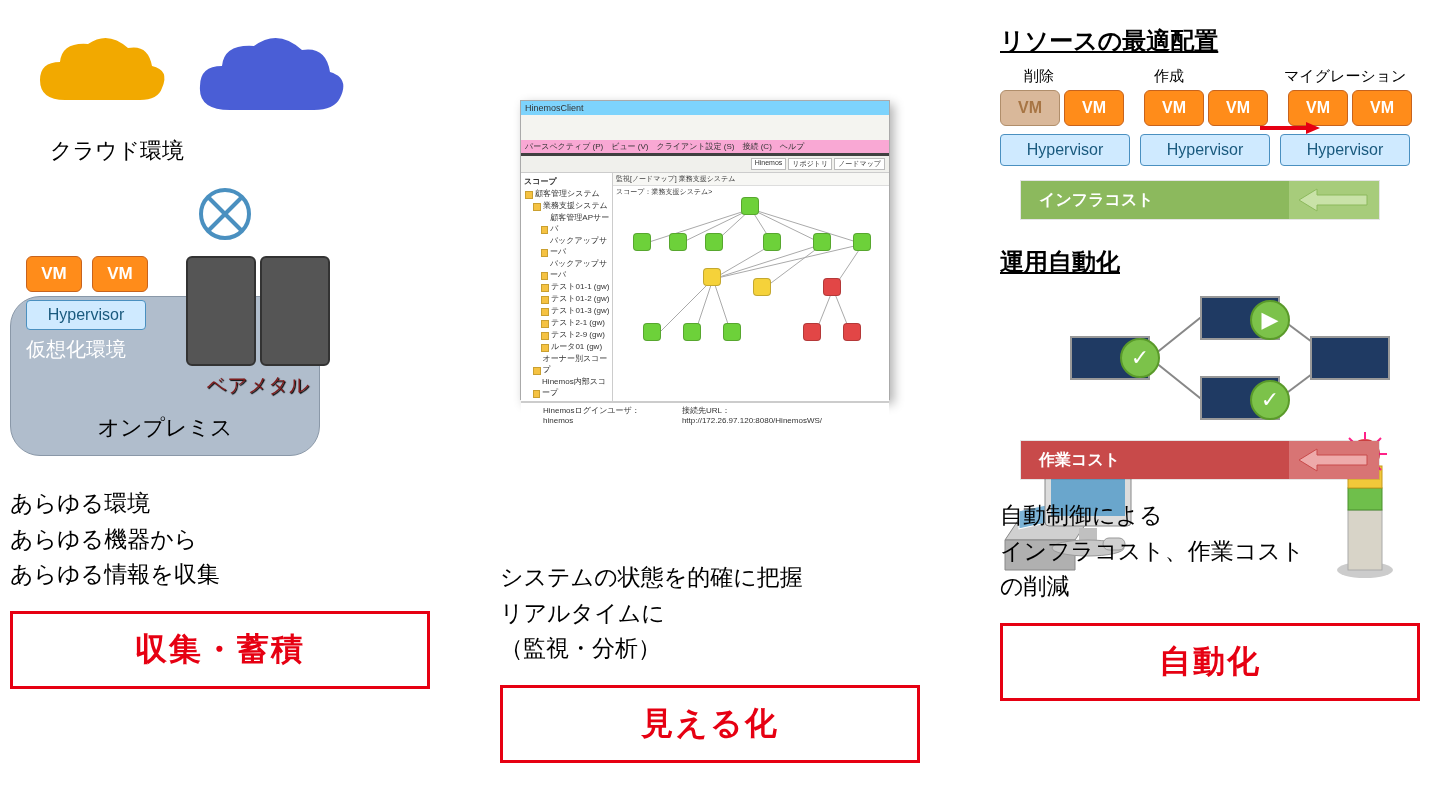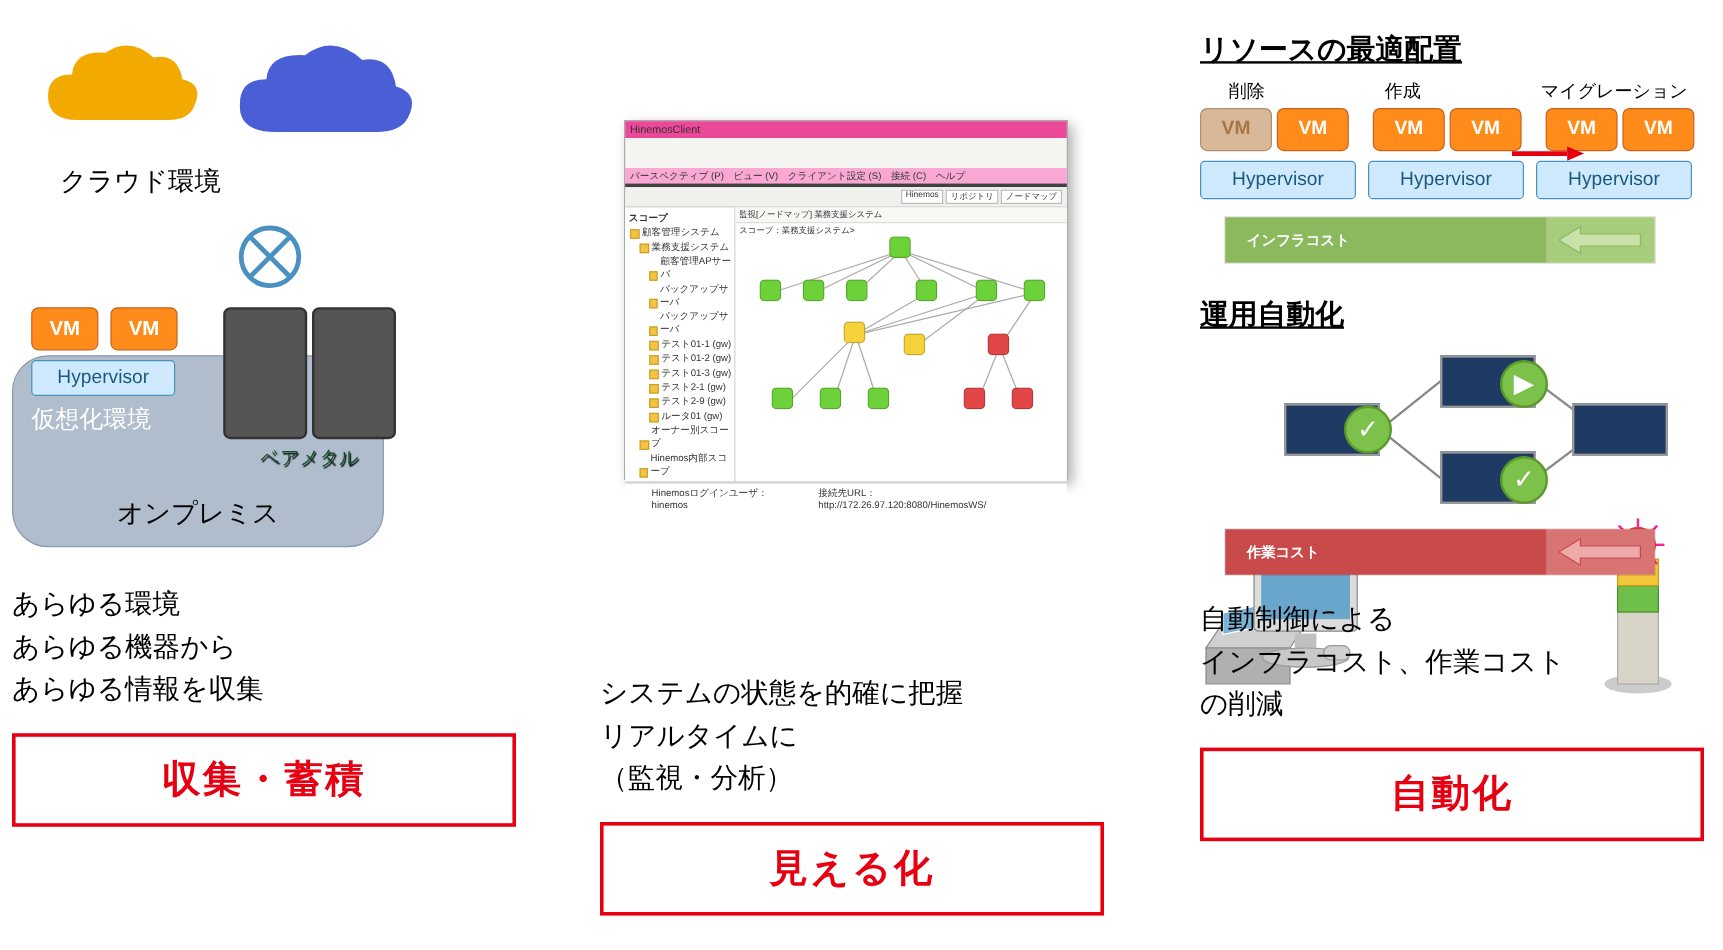--- a/index.html
+++ b/index.html
@@ -44,36 +44,36 @@
     background: #cfeaff; border: 1.5px solid #4a90c0; color: #1a5a7e;
     font-size: 16px; width: 120px; height: 30px; border-radius: 4px;
   }
   .virt-area { position: absolute; left: 16px; top: 0; }
   .virt-vm-row { display:flex; gap:10px; }
   .virt-hyp { margin-top: 8px; }
   .virt-label { margin-top: 6px; font-size: 20px; color: #fff; }
   .bare-area { position: absolute; left: 176px; top: 0; display:flex; flex-direction:column; align-items:center; }
   .bare-boxes { display:flex; gap:4px; }
   .bare-box { width:70px; height:110px; background:#555; border:2px solid #333; border-radius:6px; }
-  .bare-label { margin-top:6px; font-size:16px; color:#14532d; text-shadow:1px 1px 1px #000; }
+  .bare-label { margin-top:6px; font-size:20px; color:#7f1d1d; text-shadow:1px 1px 1px #000; }
 
   .desc { font-size: 23px; line-height: 1.55; margin-top: 30px; }
   .cta {
     margin-top: 18px; border: 3px solid #e60012; color:#e60012;
     font-size: 32px; font-weight: bold; text-align: center;
     padding: 14px 0; width: 420px; letter-spacing: 2px;
   }
 
   
   .app-window {
     width: 370px; height: 300px; background:#f4f4f0; border:1px solid #aaa;
     box-shadow: 4px 4px 10px rgba(0,0,0,.3);
     display:flex; flex-direction:column; font-size:8px; color:#333;
   }
-  .app-title { background:#ec4899; padding:2px 4px; font-size:9px; }
+  .app-title { background:#7dd3fc; padding:2px 4px; font-size:9px; }
   .app-menu { background:#f9a8d4; padding:1px 4px; font-size:8px; border-bottom:3px solid #404040;margin-top:25px;}
   .app-toolbar { background:#f0f0ec; height:18px; border-bottom:1px solid #ccc; display:flex; justify-content:flex-end; padding:2px 4px; gap:2px;}
   .tb-btn{ background:#fff; border:1px solid #bbb; padding:0 3px; font-size:7px;}
   .app-body { flex:1; display:flex; border-bottom:1px solid #ccc; }
   .app-tree { width:92px; background:#fff; border-right:1px solid #ccc; overflow:hidden; padding:2px;}
   .tree-item{display:flex; align-items:flex-end; gap:2px; padding:0 0 1px 2px;}
   .tree-folder{width:8px;height:8px;background:#f5c242;border:1px solid #caa030;}
   .app-map { flex:1; background:#fff; position:relative; }
   .node { position:absolute; width:18px; height:18px; border-radius:4px; border:1px solid rgba(0,0,0,.2);}
   .n-green{background:#6dd13a;} .n-yel{background:#f5d23a;} .n-red{background:#e24646;}
@@ -97,21 +97,21 @@
   .hyp-chip3{
     display:inline-flex; align-items:center; justify-content:center;
     width:130px; height:32px; border-radius:4px;
     background:#cfeaff; border:1.5px solid #4a90c0; color:#1a5a7e; font-size:16px;
   }
   .cost-bar{
     display:flex; width:360px; height:40px; border:1px solid rgba(0,0,0,.1); margin-left:20px;
   }
   .cost-bar.green .cost-main{background:#8cb95d;} .cost-bar.green .cost-arrow{background:#a7cc7b;}
   .cost-bar.red .cost-main{background:#c84a4a;} .cost-bar.red .cost-arrow{background:#d87474;}
-  .cost-main{flex:1; color:#fff; font-size:12px; font-weight:bold; display:flex; align-items:center; padding-left:18px;}
+  .cost-main{flex:1; color:#fff; font-size:16px; font-weight:bold; display:flex; align-items:center; padding-left:18px;}
   .cost-arrow{width:90px; display:flex; align-items:center; justify-content:center;}
 
   .flow-area{width:330px; height:140px; position:relative; margin:8px 0 12px 50px;}
   .flow-box{position:absolute; width:80px; height:44px; background:#1f3a63; border:2px solid #999;}
   .circle-badge{position:absolute; width:40px; height:40px; border-radius:50%; display:flex; align-items:center; justify-content:center; color:#fff; font-size:22px;}
   .cb-green{background:#7cc24a; border:2px solid #5a9a2a;}
 
   .col3 .desc { margin-top: 18px; }
 </style>
 </head>

